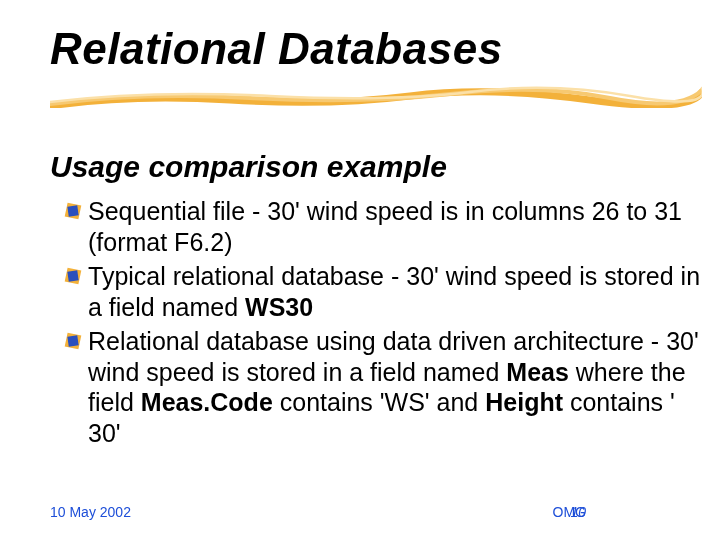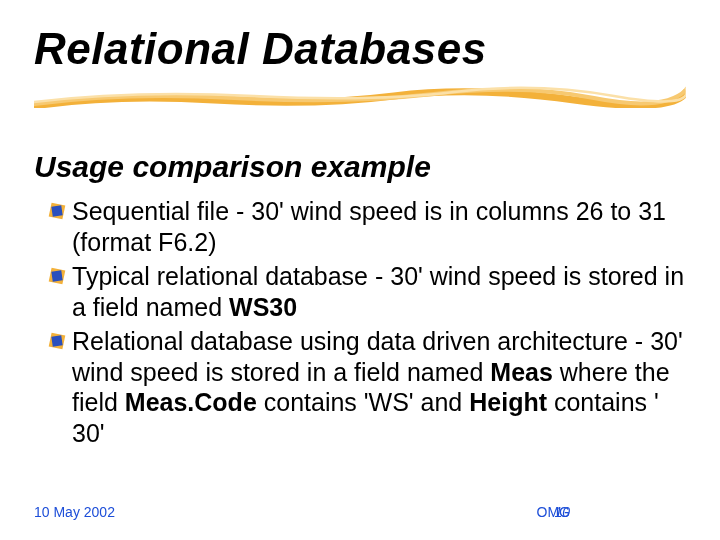--- a/index.html
+++ b/index.html
@@ -10,20 +10,21 @@
     background: #ffffff;
     font-family: Arial, Helvetica, sans-serif;
     color: #000000;
     overflow: hidden;
   }
   .slide {
     position: relative;
     width: 604px;
     height: 540px;
     box-sizing: border-box;
+    margin-left: 16px;
   }
   .title {
     position: absolute;
     left: 34px;
     top: 24px;
     font-style: italic;
     font-weight: 900;
     font-size: 44px;
     letter-spacing: 0.5px;
   }

